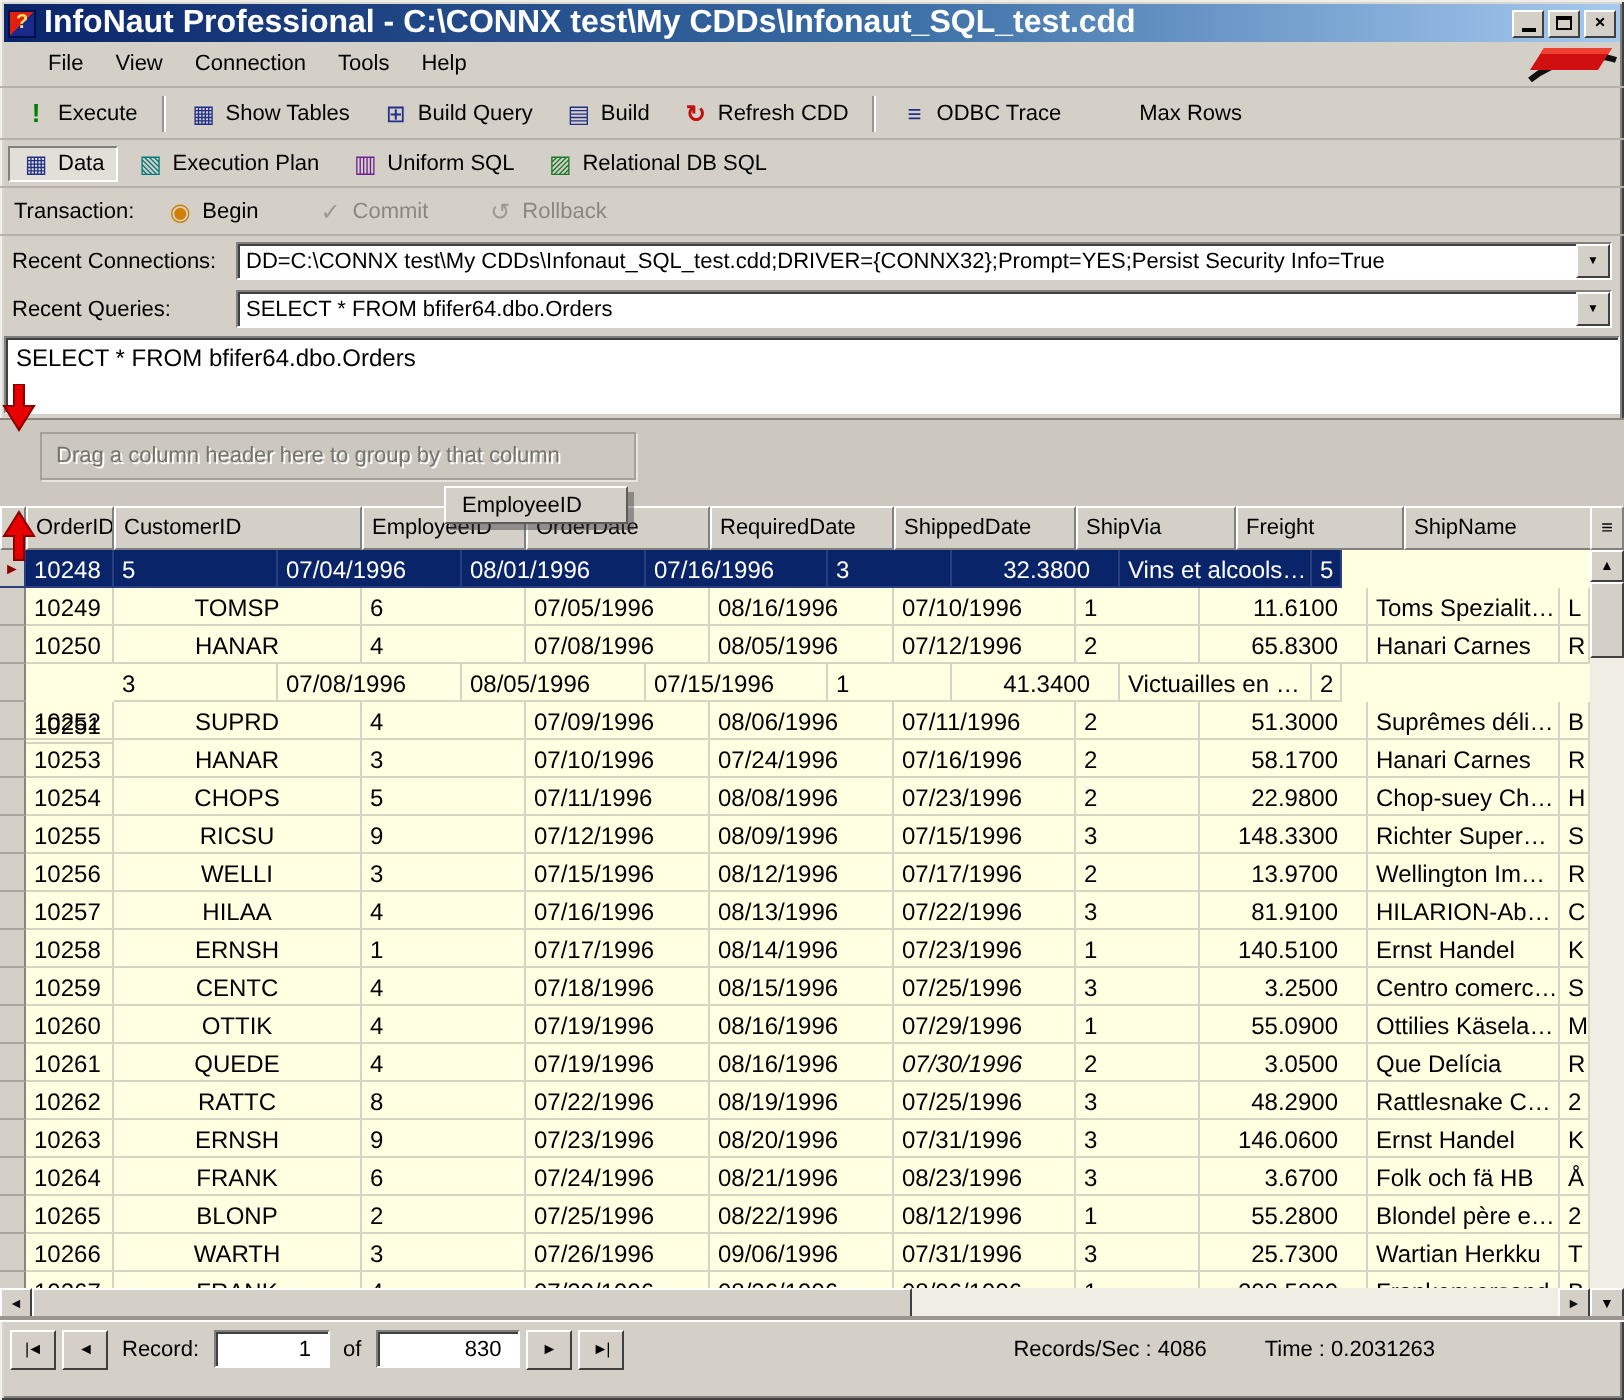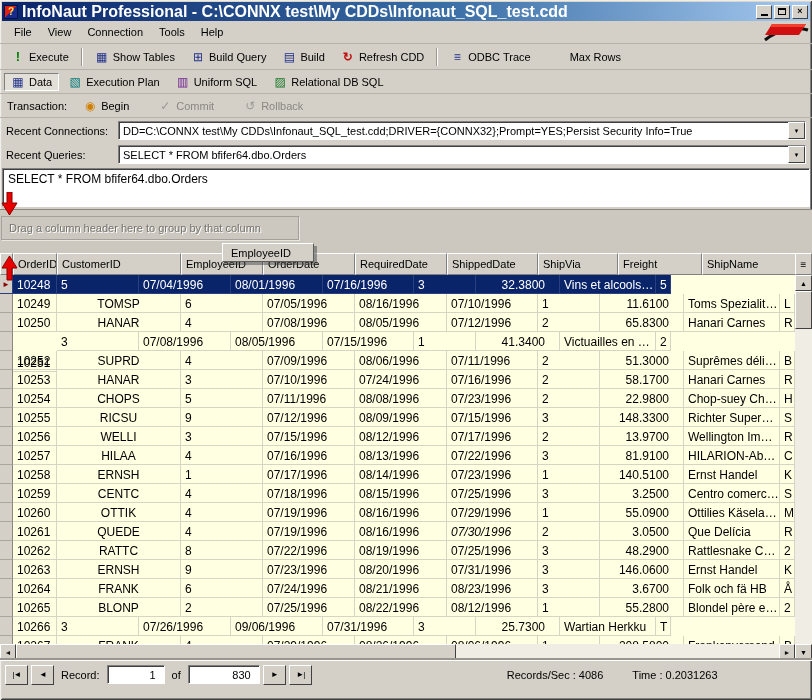--- a/index.html
+++ b/index.html
@@ -18,21 +18,21 @@
   .appicon { width:14px; height:14px; margin-right:4px; flex:none;
     background:linear-gradient(135deg,#e02010 0 48%,#1a2a8a 48% 100%); border:1px solid #00124a;
     color:#ffe060; font-size:10px; font-weight:bold; display:flex; align-items:center; justify-content:center; }
   .title-text { flex:1; white-space:nowrap; overflow:hidden; font-size:16px; }
   .tbtn { width:16px; height:14px; margin-left:2px; background:#d4d0c8; flex:none;
     border:1px solid; border-color:#fff #404040 #404040 #fff; color:#000;
     display:flex; align-items:center; justify-content:center; font-size:9px; font-weight:bold; line-height:1; }
   .tbtn .minbar { width:7px; height:2px; background:#000; margin-top:7px; }
   .tbtn .maxbox { width:8px; height:7px; border:1px solid #000; border-top-width:2px; }
   
-  .menubar { height:23px; display:flex; align-items:center; padding-left:6px; position:relative; border-bottom:1px solid #b6b2aa; }
+  .menubar { height:23px; display:flex; align-items:center; padding-left:16px; position:relative; border-bottom:1px solid #b6b2aa; }
   .menu-item { padding:3px 8px; }
   .logo { position:absolute; right:3px; top:1px; width:46px; height:21px; }
   
   .toolbar { display:flex; align-items:center; padding:0 3px; border-bottom:1px solid #b6b2aa; }
   .tb1 { height:26px; } .tb2 { height:24px; } .tb3 { height:24px; }
   .tbut { display:flex; align-items:center; gap:4px; padding:2px 6px; margin:0 1px; border:1px solid transparent; white-space:nowrap; }
   .tbut.pressed { border-color:#808080 #fff #fff #808080; background:#e2dfd8; }
   .tbut.disabled { color:#8a8880; }
   .sep { width:2px; height:18px; margin:0 4px; border-left:1px solid #9a968e; border-right:1px solid #fff; }
   .ic { font-size:12px; line-height:1; width:14px; text-align:center; flex:none; }
@@ -53,21 +53,21 @@
     border:1px solid; border-color:#808080 #fff #fff #808080; box-shadow:inset 1px 1px 0 #404040; }
   .combo-text { flex:1; padding:3px 3px 0 4px; white-space:nowrap; overflow:hidden; }
   .combo-btn { width:17px; flex:none; background:#d4d0c8; border:1px solid; border-color:#fff #404040 #404040 #fff;
     display:flex; align-items:center; justify-content:center; font-size:6px; }
   
   .sql-wrap { height:43px; padding:2px; }
   .sql-box { height:39px; background:#fff; border:1px solid; border-color:#808080 #fff #fff #808080;
     box-shadow:inset 1px 1px 0 #404040; padding:3px 5px; font-size:12px; white-space:pre; overflow:hidden; }
   
   .group-panel { height:44px; background:#ccc8c0; border-top:1px solid #8a867e; position:relative; }
-  .group-hint { position:absolute; left:1px; top:6px; width:298px; height:24px; display:flex; align-items:center;
+  .group-hint { position:absolute; left:20px; top:6px; width:298px; height:24px; display:flex; align-items:center;
     padding-left:7px; color:#75736c; text-shadow:1px 1px 0 #ffffff; background:#ccc8c0;
     border:1px solid #a5a19a; box-shadow:1px 1px 0 #e8e5df; white-space:nowrap; overflow:hidden; }
   .ghost-header { position:absolute; left:222px; top:33px; width:92px; height:19px; z-index:6;
     background:#d4d0c8; border:1px solid; border-color:#fff #5c5c5c #5c5c5c #fff;
     box-shadow:3px 3px 0 rgba(60,60,60,0.45); padding:3px 0 0 8px; white-space:nowrap; overflow:hidden; }
   
   .grid-zone { height:407px; display:flex; }
   .grid-left { width:795px; flex:none; display:flex; flex-direction:column; }
   .grid-header-row { height:22px; display:flex; flex:none; background:#d4d0c8; }
   .gh { height:22px; background:#d4d0c8; border:1px solid; border-color:#fff #808080 #808080 #fff;
@@ -479,20 +479,21 @@
             <div class="cell" style="width: 92px;">08/22/1996</div>
             <div class="cell" style="width: 91px;">08/12/1996</div>
             <div class="cell" style="width: 62px;">1</div>
             <div class="cell rgt" style="width: 84px;">55.2800</div>
             <div class="cell name-cell" style="width: 96px;">Blondel père et fils</div>
             <div class="cell" style="width: 15px;">2</div>
           </div>
           <div class="grow">
             <div class="cell ind" style="width: 13px;"></div>
             <div class="cell" style="width: 44px;">10266</div>
+            <div class="cell ctr" style="width: 124px;">WARTH</div>
             <div class="cell" style="width: 82px;">3</div>
             <div class="cell" style="width: 92px;">07/26/1996</div>
             <div class="cell" style="width: 92px;">09/06/1996</div>
             <div class="cell" style="width: 91px;">07/31/1996</div>
             <div class="cell" style="width: 62px;">3</div>
             <div class="cell rgt" style="width: 84px;">25.7300</div>
             <div class="cell name-cell" style="width: 96px;">Wartian Herkku</div>
             <div class="cell" style="width: 15px;">T</div>
           </div>
           <div class="grow">

